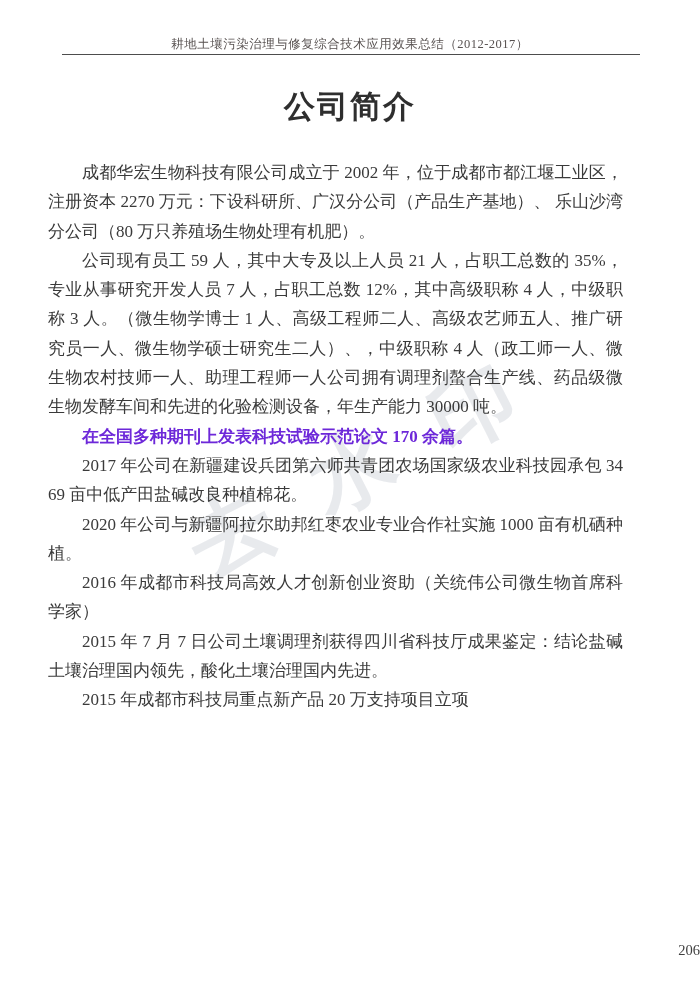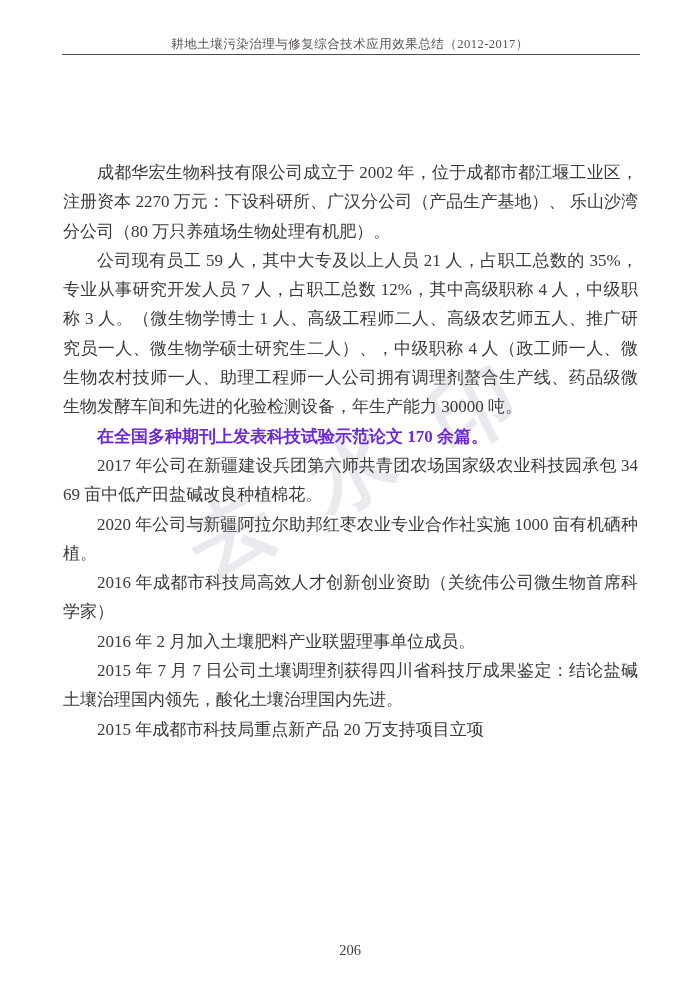--- a/index.html
+++ b/index.html
@@ -58,66 +58,66 @@
     margin: 0;
     text-align: center;
     font-size: 31px;
     font-weight: 700;
     color: #2e2e2e;
     letter-spacing: 2px;
   }
   .body-text {
     position: absolute;
     top: 158px;
-    left: 63px;
+    left: 48px;
     width: 575px;
     color: #3a3a3a;
   }
   .para {
     margin: 0;
     font-size: 17px;
     line-height: 29.3px;
     text-align: justify;
     text-indent: 2em;
     word-break: break-all;
   }
   .para.bold {
     font-weight: 700;
     color: #6d28d9;
   }
   .footer {
     position: absolute;
     bottom: 31px;
     left: 0;
     width: 100%;
-    text-align: center;
+    text-align: right;
     font-size: 14.5px;
     color: #3f3f3f;
   }
 </style>
 </head>
 <body>
 
 <div class="doc-page">
 
   <div class="header-text">耕地土壤污染治理与修复综合技术应用效果总结（2012-2017）</div>
 
   <div class="header-rule"></div>
 
   <div class="watermark">去水印</div>
 
+  <h1 class="title">公司简介</h1>
 
   <div class="body-text">
       <p class="para">成都华宏生物科技有限公司成立于 2002 年，位于成都市都江堰工业区，注册资本 2270 万元：下设科研所、广汉分公司（产品生产基地）、 乐山沙湾分公司（80 万只养殖场生物处理有机肥）。</p>
       <p class="para">公司现有员工 59 人，其中大专及以上人员 21 人，占职工总数的 35%，专业从事研究开发人员 7 人，占职工总数 12%，其中高级职称 4 人，中级职称 3 人。（微生物学博士 1 人、高级工程师二人、高级农艺师五人、推广研究员一人、微生物学硕士研究生二人）、，中级职称 4 人（政工师一人、微生物农村技师一人、助理工程师一人公司拥有调理剂螯合生产线、药品级微生物发酵车间和先进的化验检测设备，年生产能力 30000 吨。</p>
       <p class="para bold">在全国多种期刊上发表科技试验示范论文 170 余篇。</p>
       <p class="para">2017 年公司在新疆建设兵团第六师共青团农场国家级农业科技园承包 3469 亩中低产田盐碱改良种植棉花。</p>
       <p class="para">2020 年公司与新疆阿拉尔助邦红枣农业专业合作社实施 1000 亩有机硒种植。</p>
       <p class="para">2016 年成都市科技局高效人才创新创业资助（关统伟公司微生物首席科学家）</p>
-      <p class="para">2016 年 2 月加入土壤肥料产业联盟理事单位成员。</p>
       <p class="para">2015 年 7 月 7 日公司土壤调理剂获得四川省科技厅成果鉴定：结论盐碱土壤治理国内领先，酸化土壤治理国内先进。</p>
       <p class="para">2015 年成都市科技局重点新产品 20 万支持项目立项</p>
     </div>
 
   <div class="footer">
     <span>206</span>
   </div>
 
 </div>
 

